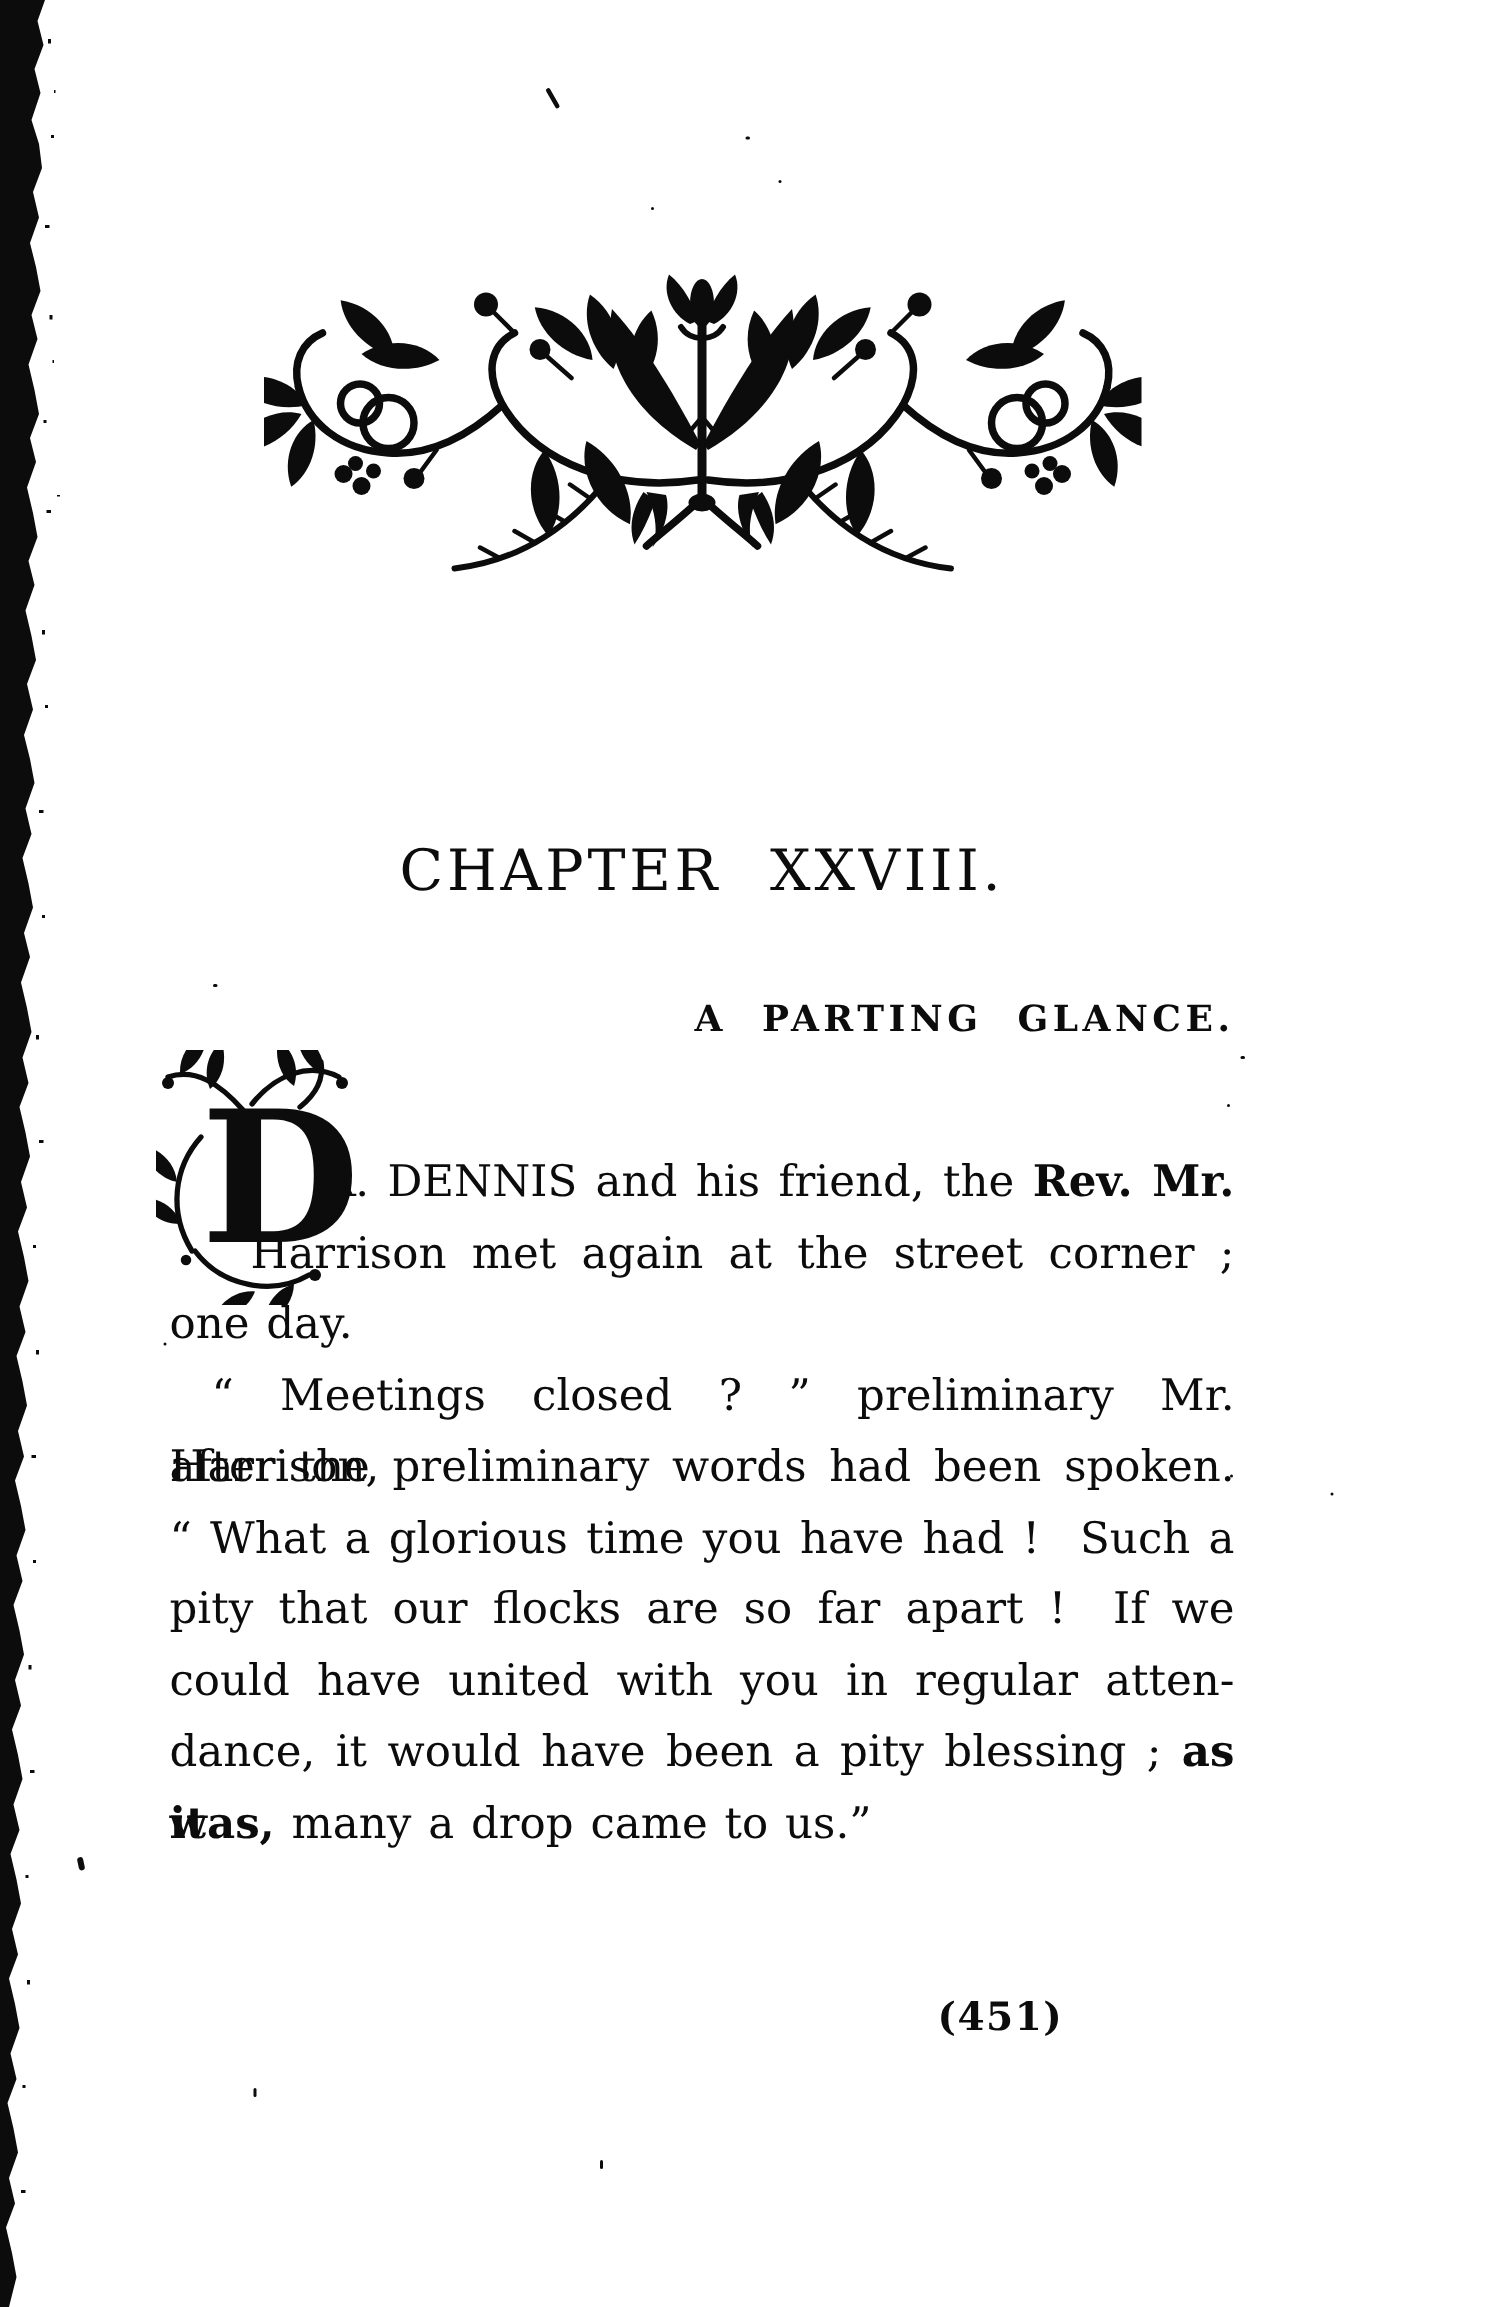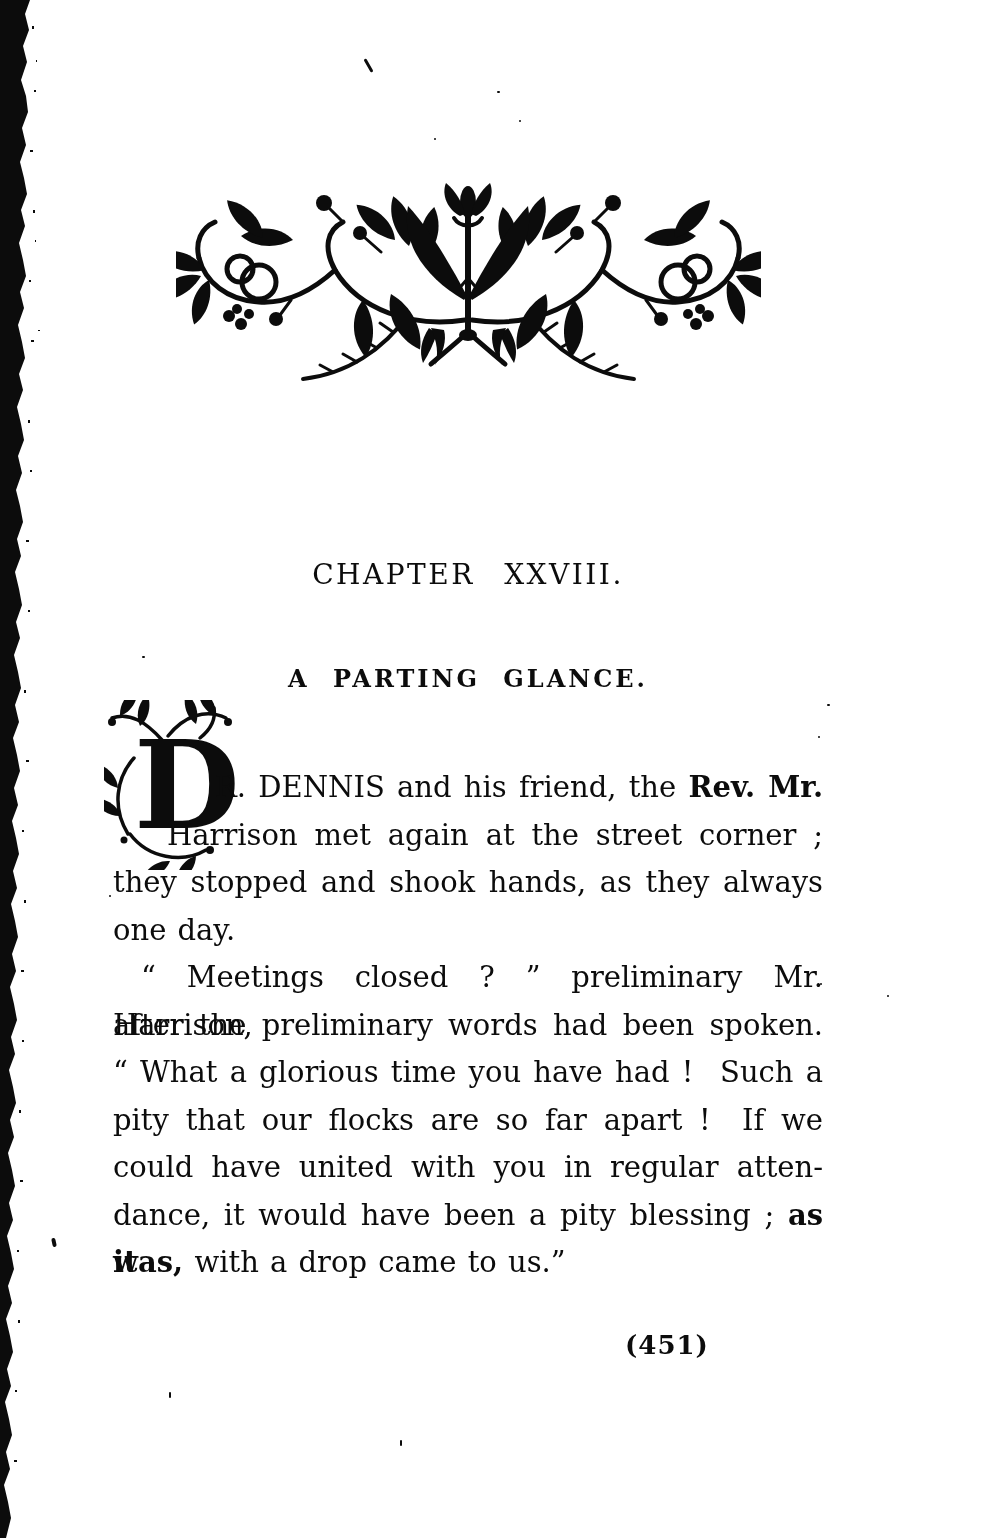--- a/index.html
+++ b/index.html
@@ -9,27 +9,27 @@
     background:#ffffff;
     overflow:hidden;
     font-family:"DejaVu Serif","Liberation Serif",serif;
     color:#0c0c0c;
   }
   .book-edge{position:absolute;left:0;top:0;}
   .ornament{position:absolute;left:176px;top:182px;}
   .chapter-heading{
     position:absolute;left:113px;top:558px;width:710px;
     text-align:center;
-    font-size:28px;font-weight:400;
+    font-size:38px;font-weight:400;
     letter-spacing:2.5px;word-spacing:18px;
     white-space:nowrap;
   }
   .section-heading{
     position:absolute;left:113px;top:664px;width:710px;
-    text-align:center;
+    text-align:right;
     font-size:24px;font-weight:700;
     letter-spacing:3px;word-spacing:12px;
     white-space:nowrap;
   }
   .body-text{
     position:absolute;left:113px;top:764px;width:710px;
     font-size:29px;line-height:47.5px;
     word-spacing:2px;
   }
   .tline{
@@ -174,29 +174,28 @@
         <circle cx="124" cy="22" r="4"></circle>
       <circle cx="106" cy="150" r="4"></circle>
         <circle cx="20" cy="140" r="3.5"></circle>
     </g>
     <text x="30" y="128" font-size="122" font-weight="bold" fill="#0c0c0c" font-family="DejaVu Serif, Liberation Serif, serif">D</text>
   </svg>
 
   <div class="body-text">
     <div class="tline dc1"><span>R. DENNIS and his friend, the </span><span class="bold">Rev. Mr.</span></div>
     <div class="tline dc2">Harrison met again at the street corner ;</div>
-    <div class="tline">they stopped and shook hands, as they always</div>
     <div class="tline no-just">one day.</div>
     <div class="tline indent">“ Meetings closed ? ” preliminary Mr. Harrison,</div>
     <div class="tline">after the preliminary words had been spoken.</div>
     <div class="tline">“ What a glorious time you have had !  Such a</div>
     <div class="tline">pity that our flocks are so far apart !  If we</div>
     <div class="tline">could have united with you in regular atten-</div>
     <div class="tline"><span>dance, it would have been a pity blessing ; </span><span class="bold">as it</span></div>
-    <div class="tline no-just"><span class="bold">was,</span><span> with a drop came to us.”</span></div>
+    <div class="tline no-just"><span class="bold">was,</span><span> many a drop came to us.”</span></div>
   </div>
 
   <div class="page-number">(451)</div>
 
   <div class="speck slash" style="left:367px;top:58px;"></div>
   <div class="speck" style="left:497px;top:91px;width:3px;height:2px;"></div>
   <div class="speck" style="left:519px;top:120px;width:2px;height:2px;"></div>
   <div class="speck" style="left:434px;top:138px;width:2px;height:2px;"></div>
   <div class="speck" style="left:142px;top:656px;width:3px;height:2px;"></div>
   <div class="speck" style="left:827px;top:704px;width:3px;height:2px;"></div>

